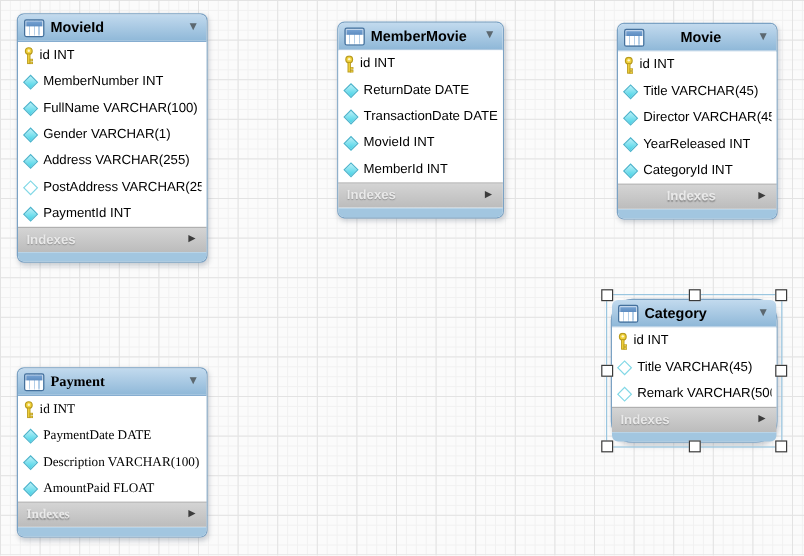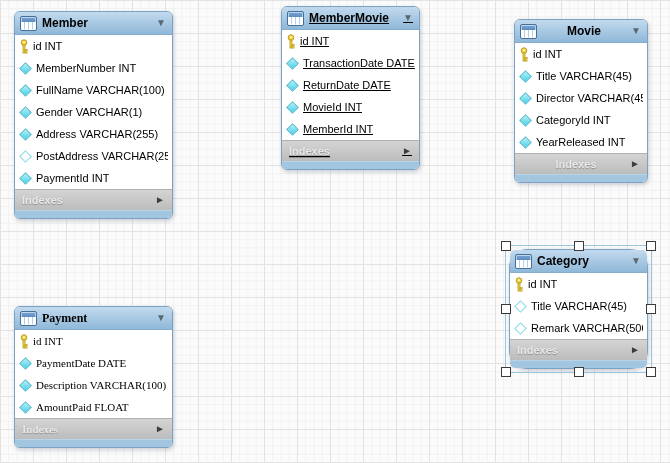--- a/index.html
+++ b/index.html
@@ -12,21 +12,21 @@
       linear-gradient(to right,#f1f1f1 1px,transparent 1px),
       linear-gradient(to bottom,#f1f1f1 1px,transparent 1px);
     background-size:33px 33px,33px 33px,8.25px 8.25px,8.25px 8.25px;
     font-family:"Liberation Sans",sans-serif;
   }
   .table-node{
     position:absolute;border:1px solid #7ba2c4;border-radius:6px;background:#fff;
     box-shadow:1px 2px 4px rgba(110,120,135,.35);
   }
   .t-member{left:14px;top:11px;width:157px;}
-  .t-membermovie{left:281px;top:6px;width:137px;text-decoration:underline;}
+  .t-membermovie{left:281px;top:18px;width:137px;}
   .t-movie{left:514px;top:19px;width:132px;text-align:center;}
   .t-category{left:509px;top:249px;width:137px;border-radius:18px;}
   .t-payment{left:14px;top:306px;width:157px;font-family:Liberation Serif, serif;}
 
   .t-header{
     height:22px;display:flex;align-items:center;gap:5px;padding:0 6px 0 5px;
     background:linear-gradient(#c2daee,#8fb8d8);
     border-bottom:1px solid #86add0;border-radius:5px 5px 0 0;
   }
   .t-icon{
@@ -73,21 +73,21 @@
   .h-sw{left:-9px;bottom:-9px}.h-s{left:calc(50% - 5px);bottom:-9px}.h-se{right:-9px;bottom:-9px}
 </style>
 </head>
 <body>
 
 <div class="canvas">
 
   <div class="table-node t-member">
     <div class="t-header">
       <span class="t-icon"></span>
-      <span class="t-title">Member</span>
+      <span class="t-title">MovieId</span>
       <span class="t-collapse">▼</span>
     </div>
     <div class="t-body">
         <div class="t-row">
           <span class="f-icon key-icon"><svg width="10" height="15" viewBox="0 0 10 15">
               <circle cx="5" cy="3.6" r="2.8" fill="#f2d33c" stroke="#b99b1e"></circle>
               <circle cx="5" cy="3.3" r="1" fill="#fff7cc"></circle>
               <rect x="4" y="6" width="2" height="8" fill="#f2d33c" stroke="#b99b1e" stroke-width="0.8"></rect>
               <rect x="6" y="10.3" width="2.2" height="1.4" fill="#f2d33c" stroke="#b99b1e" stroke-width="0.6"></rect>
               <rect x="6" y="12.7" width="2.2" height="1.4" fill="#f2d33c" stroke="#b99b1e" stroke-width="0.6"></rect>
@@ -138,28 +138,28 @@
               <circle cx="5" cy="3.6" r="2.8" fill="#f2d33c" stroke="#b99b1e"></circle>
               <circle cx="5" cy="3.3" r="1" fill="#fff7cc"></circle>
               <rect x="4" y="6" width="2" height="8" fill="#f2d33c" stroke="#b99b1e" stroke-width="0.8"></rect>
               <rect x="6" y="10.3" width="2.2" height="1.4" fill="#f2d33c" stroke="#b99b1e" stroke-width="0.6"></rect>
               <rect x="6" y="12.7" width="2.2" height="1.4" fill="#f2d33c" stroke="#b99b1e" stroke-width="0.6"></rect>
             </svg></span>
           <span class="f-text">id INT</span>
         </div>
         <div class="t-row">
           <span class="f-icon diamond-filled-icon"></span>
+          <span class="f-text">ReturnDate DATE</span>
+        </div>
+        <div class="t-row">
+          <span class="f-icon diamond-filled-icon"></span>
           <span class="f-text">TransactionDate DATE</span>
         </div>
         <div class="t-row">
           <span class="f-icon diamond-filled-icon"></span>
-          <span class="f-text">ReturnDate DATE</span>
-        </div>
-        <div class="t-row">
-          <span class="f-icon diamond-filled-icon"></span>
           <span class="f-text">MovieId INT</span>
         </div>
         <div class="t-row">
           <span class="f-icon diamond-filled-icon"></span>
           <span class="f-text">MemberId INT</span>
         </div>
       </div>
     <div class="t-footer">
       <span class="t-footer-label">Indexes</span>
       <span class="t-expand">►</span>
@@ -187,25 +187,25 @@
         <div class="t-row">
           <span class="f-icon diamond-filled-icon"></span>
           <span class="f-text">Title VARCHAR(45)</span>
         </div>
         <div class="t-row">
           <span class="f-icon diamond-filled-icon"></span>
           <span class="f-text">Director VARCHAR(45)</span>
         </div>
         <div class="t-row">
           <span class="f-icon diamond-filled-icon"></span>
+          <span class="f-text">YearReleased INT</span>
+        </div>
+        <div class="t-row">
+          <span class="f-icon diamond-filled-icon"></span>
           <span class="f-text">CategoryId INT</span>
-        </div>
-        <div class="t-row">
-          <span class="f-icon diamond-filled-icon"></span>
-          <span class="f-text">YearReleased INT</span>
         </div>
       </div>
     <div class="t-footer">
       <span class="t-footer-label">Indexes</span>
       <span class="t-expand">►</span>
     </div>
     <div class="t-strip"></div>
   </div>
 
   <div class="table-node t-category">

